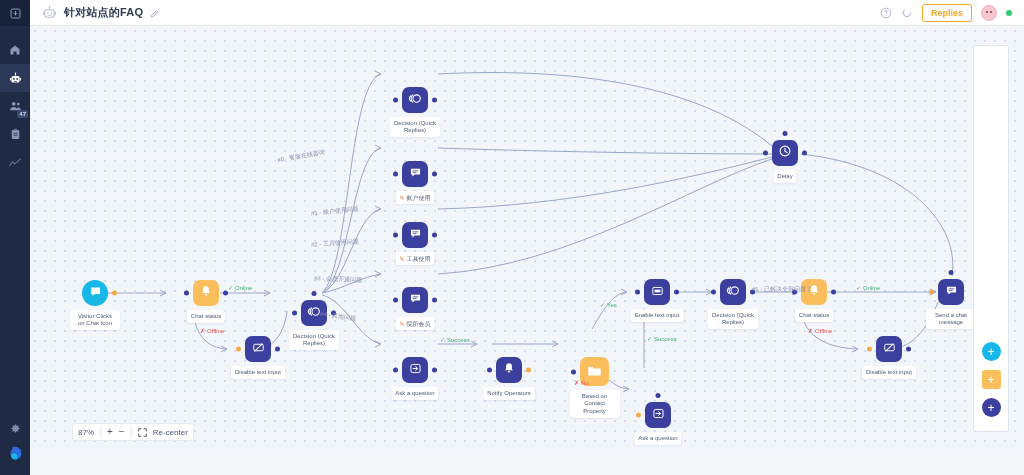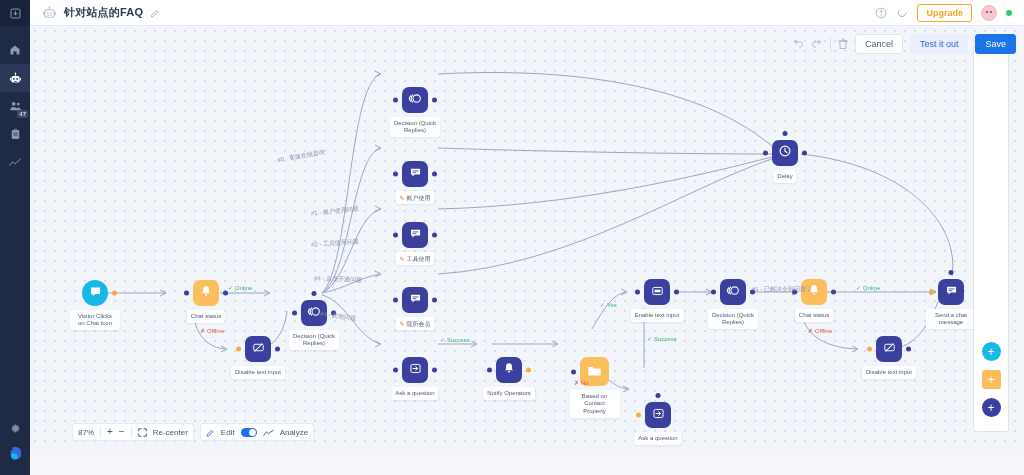--- a/index.html
+++ b/index.html
@@ -293,21 +293,21 @@
             <circle cx="8" cy="8" r="6.4" fill="none" stroke="#9aa6c4" stroke-width="1.1"></circle>
             <path d="M6.5 6.3c0-.9.7-1.5 1.6-1.5s1.5.6 1.5 1.4c0 1.2-1.4 1.2-1.4 2.3" fill="none" stroke="#9aa6c4" stroke-width="1.1" stroke-linecap="round"></path>
             <circle cx="8.1" cy="11" r="0.75" fill="#9aa6c4"></circle>
           </svg>
       </span>
       <span class="icon-btn">
         <svg width="12" height="12" viewBox="0 0 16 16">
             <path d="M13.2 8A5.2 5.2 0 114 4.3" fill="none" stroke="#9aa6c4" stroke-width="1.2" stroke-linecap="round"></path>
           </svg>
       </span>
-      <div class="upgrade-btn">Upgrade</div>
+      <div class="upgrade-btn">Replies</div>
       <div class="user-avatar"></div>
       <span class="status-dot"></span>
     </div>
   </div>
 
   <div class="canvas">
 
     <svg class="wires" viewBox="0 0 994 423">
 
       <path d="M78 267 L136 267"></path>
@@ -362,44 +362,20 @@
         <path d="M900 263 l6 3 -6 3" fill="#9aa6c4" stroke="none"></path>
 
       <path d="M772 287 C775 312, 800 322, 827 323"></path>
         <path d="M822 320 l6 3 -6 3" fill="#9aa6c4" stroke="none"></path>
 
       <path d="M860 323 C886 322, 900 296, 908 276"></path>
 
       <path d="M771 128 C880 140, 930 200, 922 250"></path>
     </svg>
 
-    <div class="canvas-actions">
-      <span class="ca-icon">
-        <svg width="12" height="10" viewBox="0 0 16 12">
-            <path d="M4 3.2H10c2.6 0 4 1.6 4 3.6 0 2-1.6 3.4-3.8 3.4" fill="none" stroke="#6b7794" stroke-width="1.2" stroke-linecap="round"></path>
-            <path d="M6.3 1L3.4 3.3 6.3 5.7" fill="none" stroke="#6b7794" stroke-width="1.2" stroke-linecap="round" stroke-linejoin="round"></path>
-          </svg>
-      </span>
-      <span class="ca-icon">
-        <svg width="12" height="10" viewBox="0 0 16 12">
-            <path d="M12 3.2H6C3.4 3.2 2 4.8 2 6.8c0 2 1.6 3.4 3.8 3.4" fill="none" stroke="#6b7794" stroke-width="1.2" stroke-linecap="round"></path>
-            <path d="M9.7 1l2.9 2.3-2.9 2.4" fill="none" stroke="#6b7794" stroke-width="1.2" stroke-linecap="round" stroke-linejoin="round"></path>
-          </svg>
-      </span>
-      <span class="ca-sep"></span>
-      <span class="ca-icon">
-        <svg width="10" height="12" viewBox="0 0 12 14">
-            <path d="M2 3.4h8l-.7 9H2.7z" fill="none" stroke="#6b7794" stroke-width="1.1" stroke-linejoin="round"></path>
-            <path d="M0.8 3.4h10.4M4.6 1.2h2.8" stroke="#6b7794" stroke-width="1.1" stroke-linecap="round"></path>
-          </svg>
-      </span>
-      <div class="btn btn-cancel">Cancel</div>
-      <div class="btn btn-test">Test it out</div>
-      <div class="btn btn-save">Save</div>
-    </div>
 
     <div class="side-panel">
       <div class="panel-adders">
         <div class="adder round" style="background:#17b7e8">+</div>
         <div class="adder sq" style="background:#fbbe5c">+</div>
         <div class="adder round" style="background:#3b3f9e">+</div>
       </div>
     </div>
 
     <div class="node" style="left:52px; top:254px;">
@@ -683,31 +659,16 @@
         <span class="zb-minus">−</span>
         <span class="zb-sep"></span>
         <span>
           <svg width="9" height="9" viewBox="0 0 12 12">
               <path d="M1 4V1h3M8 1h3v3M11 8v3H8M4 11H1V8" fill="none" stroke="#4a5670" stroke-width="1.3" stroke-linecap="round"></path>
             </svg>
         </span>
         <span class="zb-txt">Re-center</span>
       </div>
 
-      <div class="zb-group">
-        <span>
-          <svg width="9" height="9" viewBox="0 0 12 12">
-              <path d="M1.5 9l6-6 1.8 1.8-6 6H1.5z" fill="none" stroke="#2f6bdd" stroke-width="1.2" stroke-linejoin="round"></path>
-            </svg>
-        </span>
-        <span class="zb-txt">Edit</span>
-        <span class="toggle"></span>
-        <span>
-          <svg width="11" height="8" viewBox="0 0 14 9">
-              <path d="M1 7.4l3.4-4.4 2.6 2.4L13 1" fill="none" stroke="#4a5670" stroke-width="1.2" stroke-linecap="round" stroke-linejoin="round"></path>
-            </svg>
-        </span>
-        <span class="zb-txt">Analyze</span>
-      </div>
     </div>
 
   </div>
 </div>
 
 </body></html>

